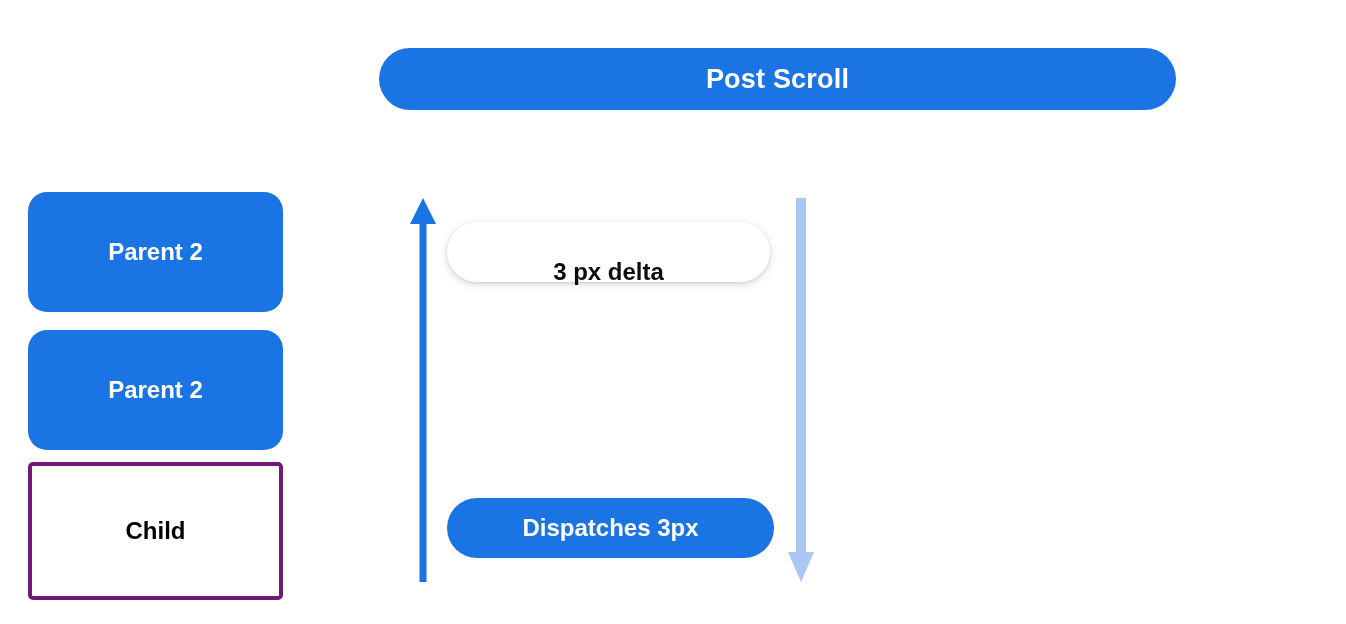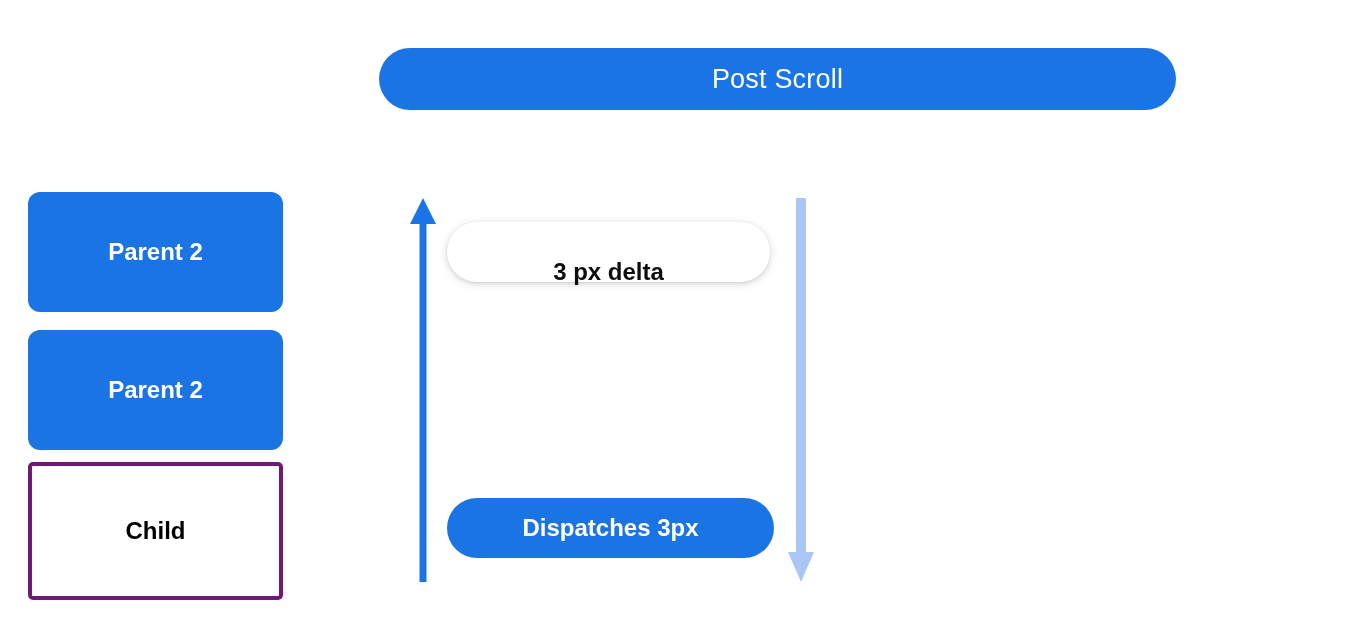--- a/index.html
+++ b/index.html
@@ -30,31 +30,31 @@
     height: 62px;
     background: #1b74e4;
     border-radius: 31px;
     display: flex;
     align-items: center;
     justify-content: center;
   }
   .header-bar .header-title {
     color: #ffffff;
     font-size: 27px;
-    font-weight: normal;
+    font-weight: bold;
     letter-spacing: 0.2px;
     line-height: 1;
   }
 
   
   .node-box {
     position: absolute;
     left: 28px;
     width: 255px;
-    border-radius: 12px;
+    border-radius: 19px;
     display: flex;
     align-items: center;
     justify-content: center;
     box-sizing: border-box;
   }
   .node-box .node-label {
     font-size: 24px;
     font-weight: bold;
     line-height: 1;
   }

